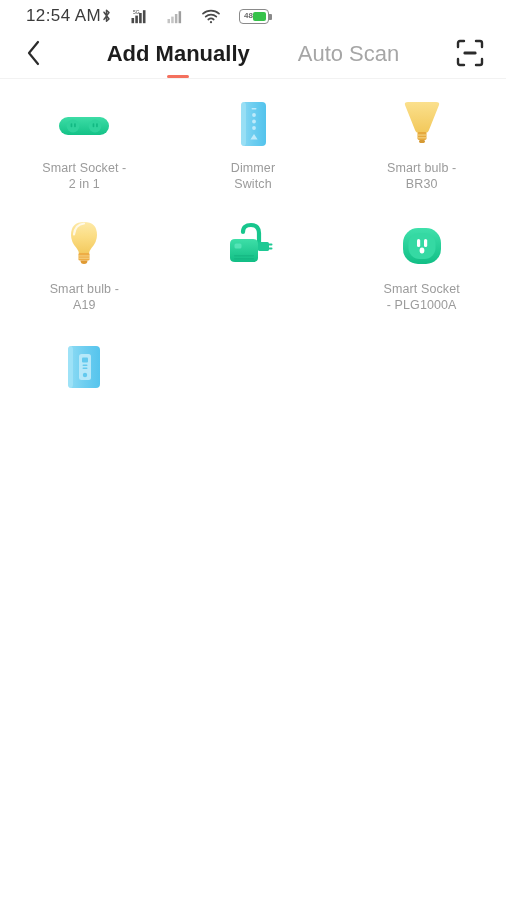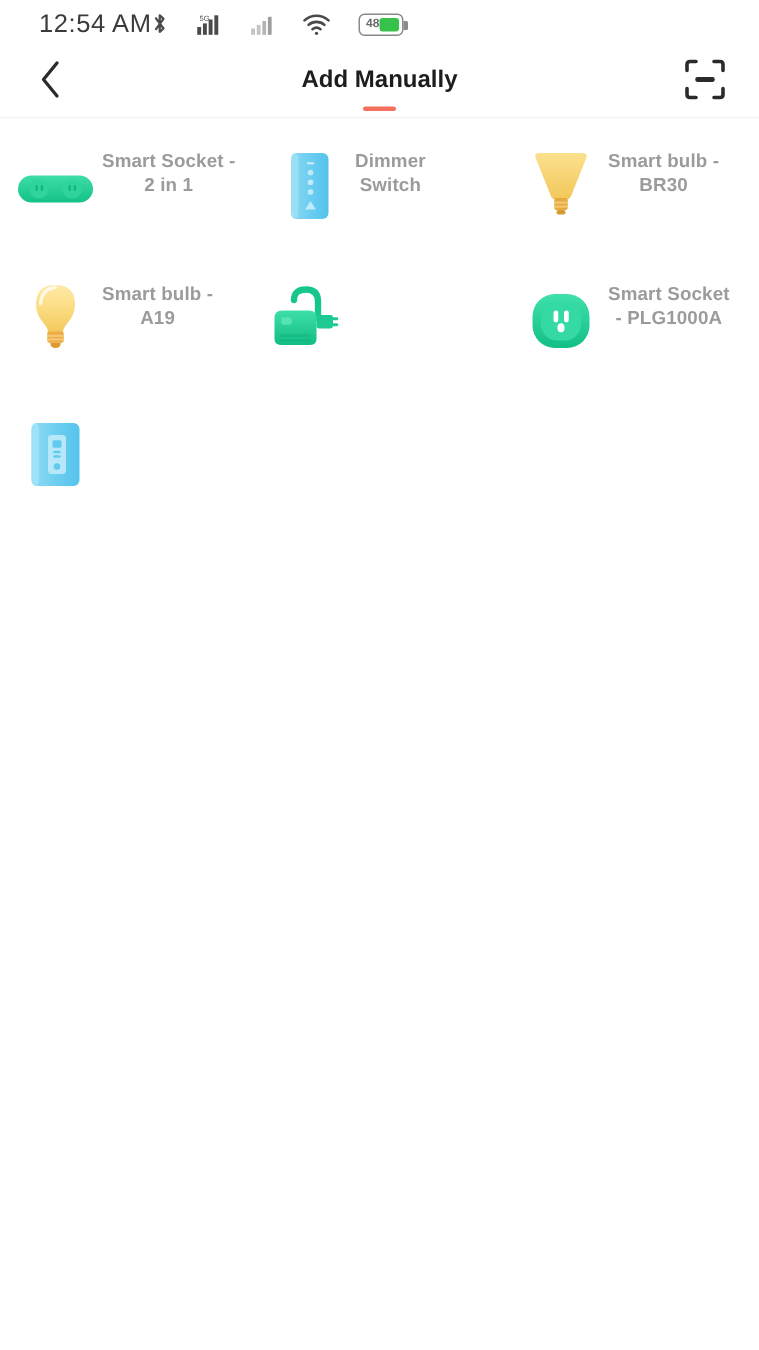--- a/index.html
+++ b/index.html
@@ -108,21 +108,21 @@
     right: 60px;
     top: 0;
     bottom: 0;
     display: flex;
     align-items: center;
     justify-content: center;
     gap: 48px;
   }
   .tab {
     position: relative;
-    font-size: 16px;
+    font-size: 22px;
     color: #a6a6a6;
     cursor: pointer;
     padding-bottom: 2px;
     white-space: nowrap;
   }
   .tab.active {
     color: #1d1d1d;
     font-weight: 700;
   }
   .tab-underline {
@@ -158,24 +158,24 @@
     background: #ffffff;
     padding: 14px 0 0 0;
   }
   .grid {
     display: grid;
     grid-template-columns: repeat(3, 1fr);
     row-gap: 22px;
   }
   .device {
     display: flex;
-    flex-direction: row;
+    flex-direction: column;
+    align-items: center;
     cursor: pointer;
     padding: 6px 6px 0 6px;
-    font-weight: bold;
   }
   .device-icon {
     width: 62px;
     height: 52px;
     display: flex;
     align-items: center;
     justify-content: center;
     margin-bottom: 9px;
   }
   .device-icon svg { display: block; }
@@ -248,20 +248,23 @@
           <path d="M12 2 L3 13 L12 24" fill="none" stroke="#2b2b2b" stroke-width="2.2" stroke-linecap="round" stroke-linejoin="round"></path>
         </svg>
       </span>
     </div>
 
     <div class="tabs">
       <div class="tab active">
         <span>Add Manually</span>
         <span class="tab-underline"></span>
       </div>
+      <div class="tab">
+        <span>Auto Scan</span>
+      </div>
     </div>
 
     <div class="scan-btn">
       <span>
         <svg width="28" height="28" viewBox="0 0 28 28">
           <path d="M2 8 L2 4 Q2 2 4 2 L8 2" fill="none" stroke="#2b2b2b" stroke-width="2.4" stroke-linecap="round"></path>
           <path d="M20 2 L24 2 Q26 2 26 4 L26 8" fill="none" stroke="#2b2b2b" stroke-width="2.4" stroke-linecap="round"></path>
           <path d="M26 20 L26 24 Q26 26 24 26 L20 26" fill="none" stroke="#2b2b2b" stroke-width="2.4" stroke-linecap="round"></path>
           <path d="M8 26 L4 26 Q2 26 2 24 L2 20" fill="none" stroke="#2b2b2b" stroke-width="2.4" stroke-linecap="round"></path>
           <rect x="7.5" y="12.4" width="13" height="3.2" rx="1.4" fill="#2b2b2b"></rect>

